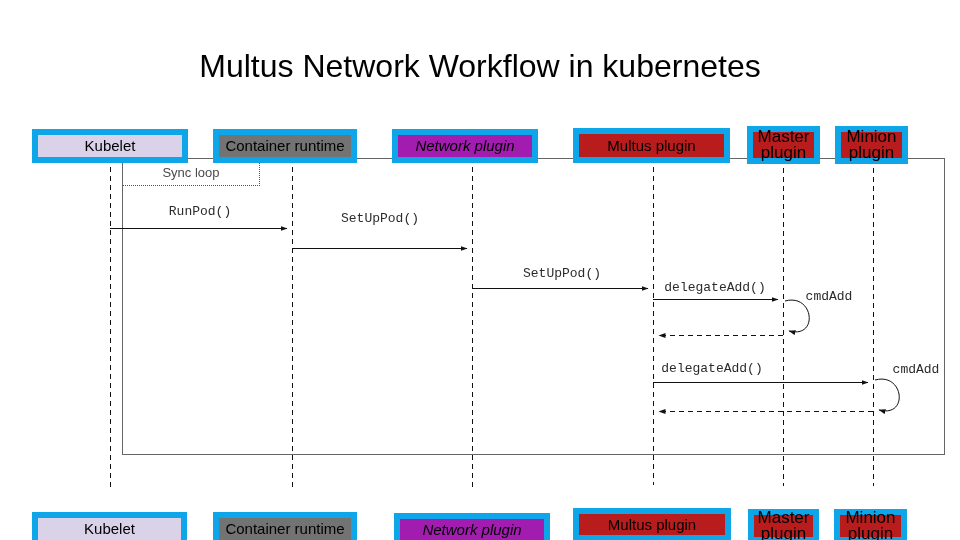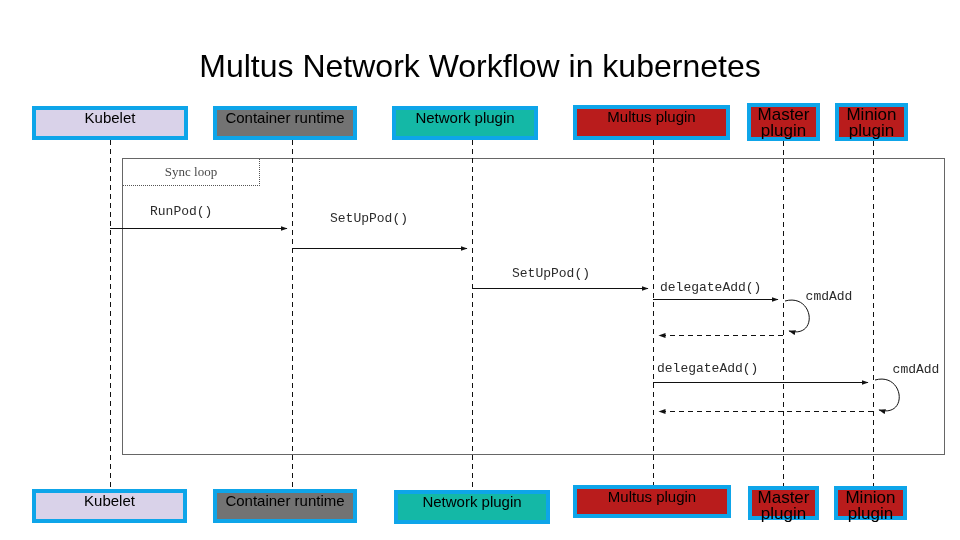--- a/index.html
+++ b/index.html
@@ -6,39 +6,39 @@
   #stage{
     position:relative;width:960px;height:540px;background:#ffffff;overflow:hidden;
     font-family:"Liberation Sans", sans-serif;
   }
   .title{
     position:absolute;left:0;top:46px;width:960px;text-align:center;
     font-size:32px;line-height:40px;color:#000;white-space:nowrap;
   }
   .svg-layer{position:absolute;left:0;top:0;width:960px;height:540px;}
   .box{
-    position:absolute;box-sizing:border-box;border:4px solid #0ea5e9;
-    display:flex;align-items:flex-start;justify-content:center;text-align:center;
-    font-size:15px;color:#000;line-height:16px;
+    position:absolute;box-sizing:border-box;border:6px solid #0ea5e9;
+    display:flex;align-items:center;justify-content:center;text-align:center;
+    font-size:15px;color:#000;line-height:16px;margin-top:23px;
   }
   .box.small{font-size:17px;line-height:16px;padding:0 3px;}
   .fill-kubelet{background:#d9d2e9;}
   .fill-container{background:#737373;}
-  .fill-network{background:#14b8a6;}
+  .fill-network{background:#a21caf;font-style:italic;}
   .fill-cyan{background:#b91c1c;}
   .msg{
     position:absolute;font-family:"Liberation Mono","DejaVu Sans Mono",monospace;
-    font-size:13px;color:#2b2b2b;text-align:left;white-space:nowrap;
+    font-size:13px;color:#2b2b2b;text-align:center;white-space:nowrap;
   }
   .msg.left{text-align:center;}
   .syncloop{
     position:absolute;left:123px;top:159px;width:137px;height:27px;box-sizing:border-box;
     border-right:1px dotted #555;border-bottom:1px dotted #555;
     display:flex;align-items:center;justify-content:center;
-    font-family:Liberation Serif, serif;font-size:13px;color:#4a4a4a;
+    font-family:Liberation Sans, sans-serif;font-size:13px;color:#4a4a4a;
   }
   
   .kubelet-top{left:32px;top:106px;width:156px;height:34px;}
   .container-top{left:213px;top:106px;width:144px;height:34px;}
   .network-top{left:392px;top:106px;width:146px;height:34px;}
   .multus-top{left:573px;top:105px;width:157px;height:35px;}
   .master-top{left:747px;top:103px;width:73px;height:38px;}
   .minion-top{left:835px;top:103px;width:73px;height:38px;}
   
   .kubelet-bot{left:32px;top:489px;width:155px;height:34px;}

